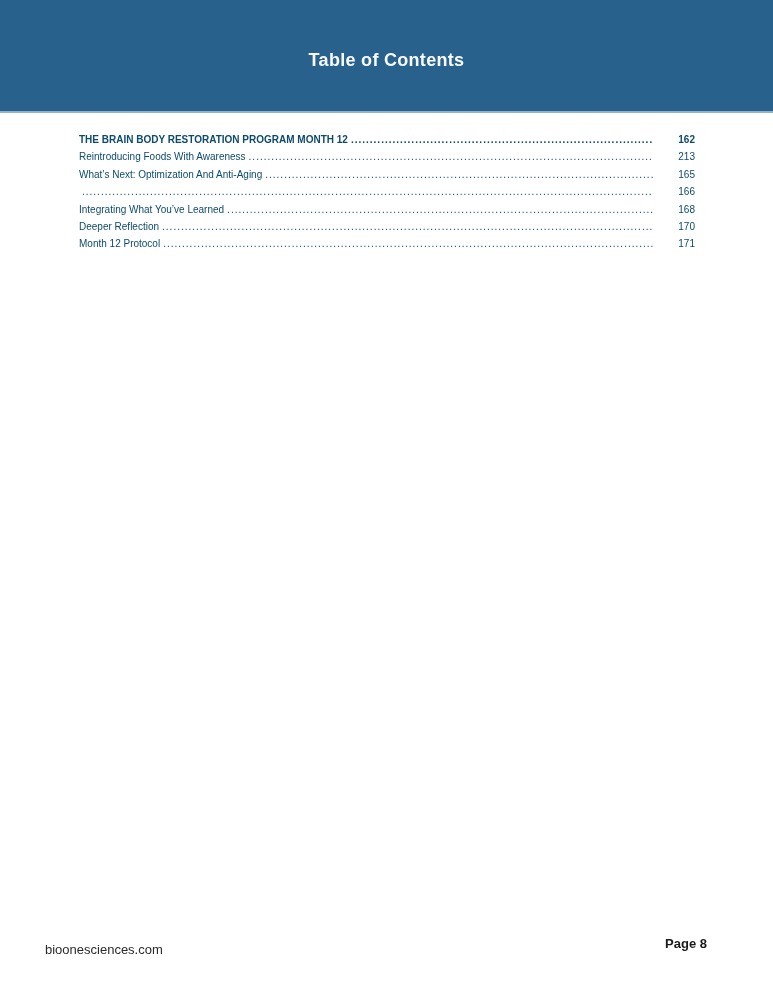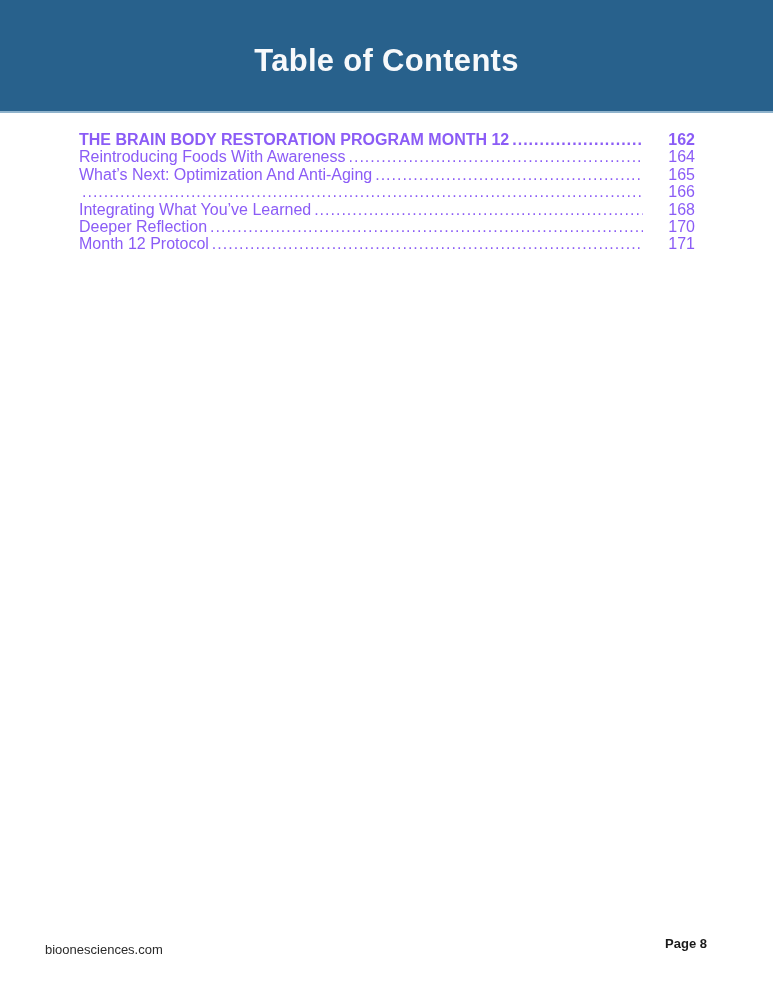--- a/index.html
+++ b/index.html
@@ -22,36 +22,36 @@
     background: #28618C;
     border-bottom: 2px solid #8FB3CC;
     display: flex;
     align-items: center;
     justify-content: center;
   }
   .banner h1 {
     margin: 0;
     padding-top: 10px;
     color: #F7F9FB;
-    font-size: 31px;
+    font-size: 18px;
     font-weight: bold;
     letter-spacing: 0.3px;
   }
   .toc {
     position: absolute;
     top: 131px;
     left: 79px;
     right: 78px;
   }
   .toc-row {
     display: flex;
     align-items: baseline;
-    font-size: 16px;
+    font-size: 10px;
     line-height: 17.4px;
-    color: #8b5cf6;
+    color: #0c4a6e;
   }
   .toc-row.bold {
     font-weight: bold;
   }
   .toc-label {
     white-space: nowrap;
     flex: 0 0 auto;
   }
   .toc-dots {
     flex: 1 1 auto;
@@ -96,21 +96,21 @@
 
   <main class="toc" id="toc-container">
       <div class="toc-row bold">
       <span class="toc-label">THE BRAIN BODY RESTORATION PROGRAM MONTH 12</span>
       <span class="toc-dots"></span>
       <span class="toc-page">162</span>
     </div>
       <div class="toc-row">
       <span class="toc-label">Reintroducing Foods With Awareness</span>
       <span class="toc-dots"></span>
-      <span class="toc-page">164</span>
+      <span class="toc-page">213</span>
     </div>
       <div class="toc-row">
       <span class="toc-label">What’s Next: Optimization And Anti-Aging</span>
       <span class="toc-dots"></span>
       <span class="toc-page">165</span>
     </div>
       <div class="toc-row">
       <span class="toc-dots"></span>
       <span class="toc-page">166</span>
     </div>

